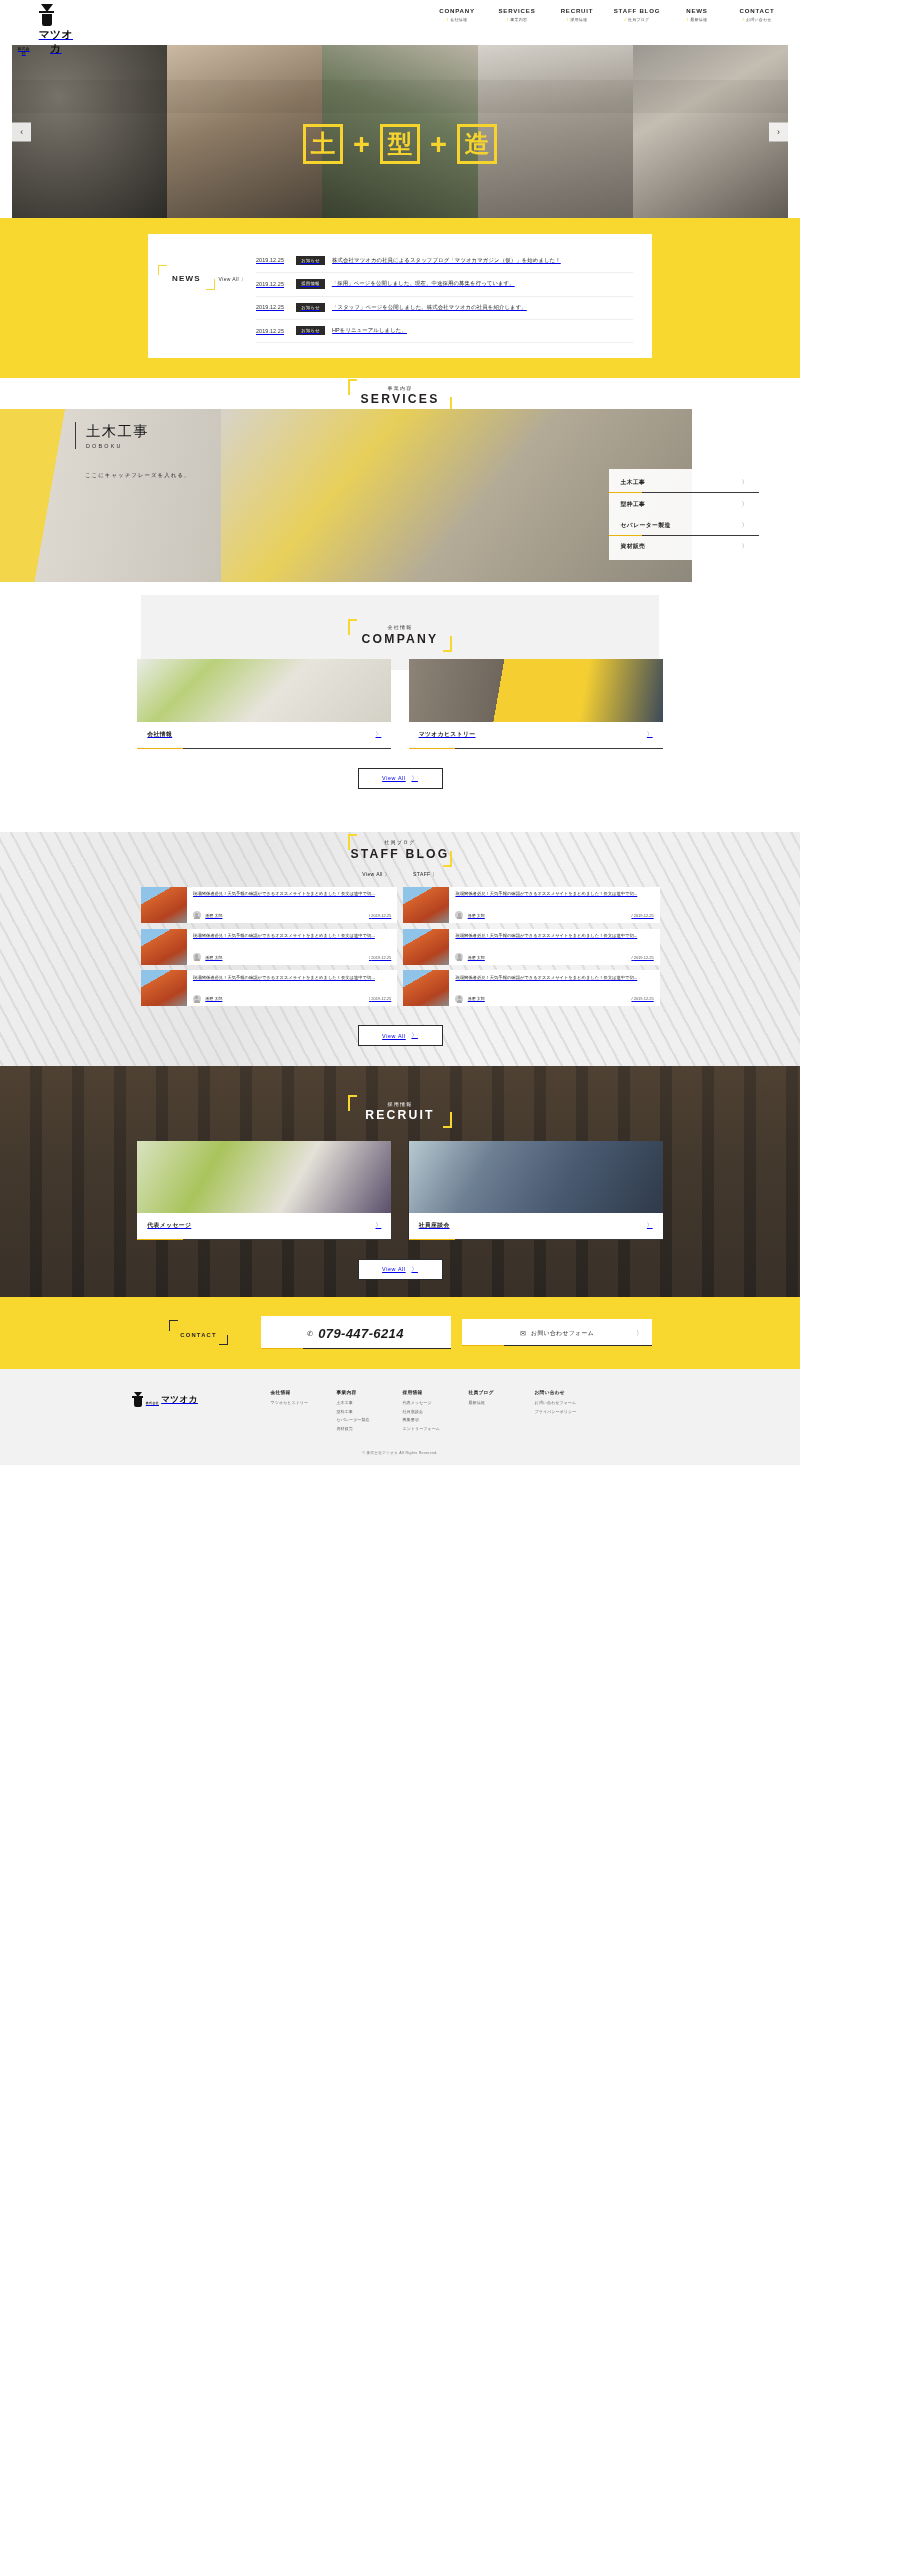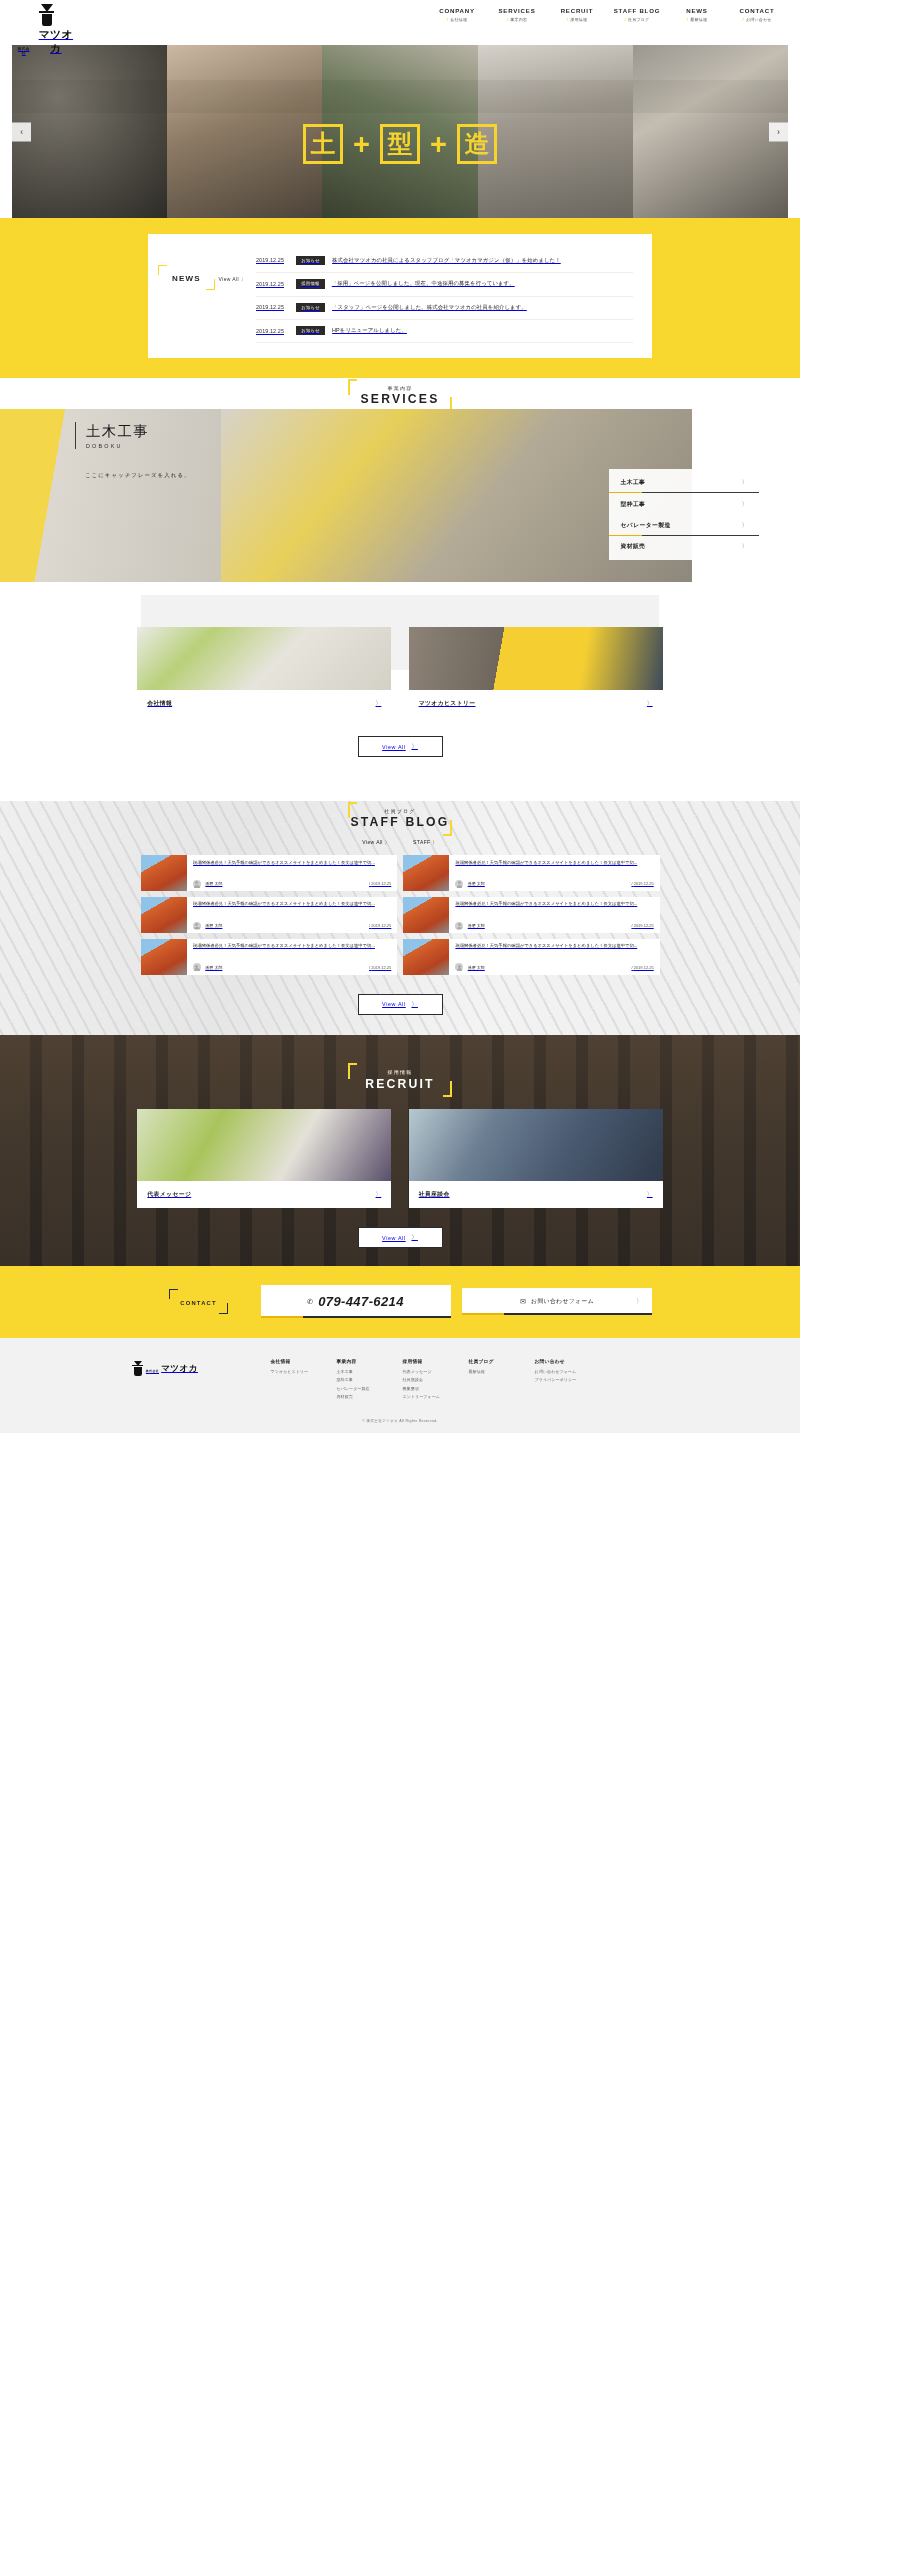--- a/index.html
+++ b/index.html
@@ -312,20 +312,26 @@
       </a>
       <a class="svc-item" href="#">
         <span class="lbl">資材販売</span>
         <span class="chev">〉</span>
       </a>
     </div>
   </section>
 
   <section class="company">
     <div class="company-bg"></div>
+    <div class="sec-head">
+      <span class="c-tl"></span>
+      <span class="jp">会社情報</span>
+      <span class="en">COMPANY</span>
+      <span class="c-br"></span>
+    </div>
     <div class="cards2">
       <a class="card" href="#">
         <div class="card-img ci-office"></div>
         <div class="card-foot">
           <span class="lbl">会社情報</span>
           <span class="chev">〉</span>
         </div>
       </a>
       <a class="card" href="#">
         <div class="card-img ci-history"></div>

